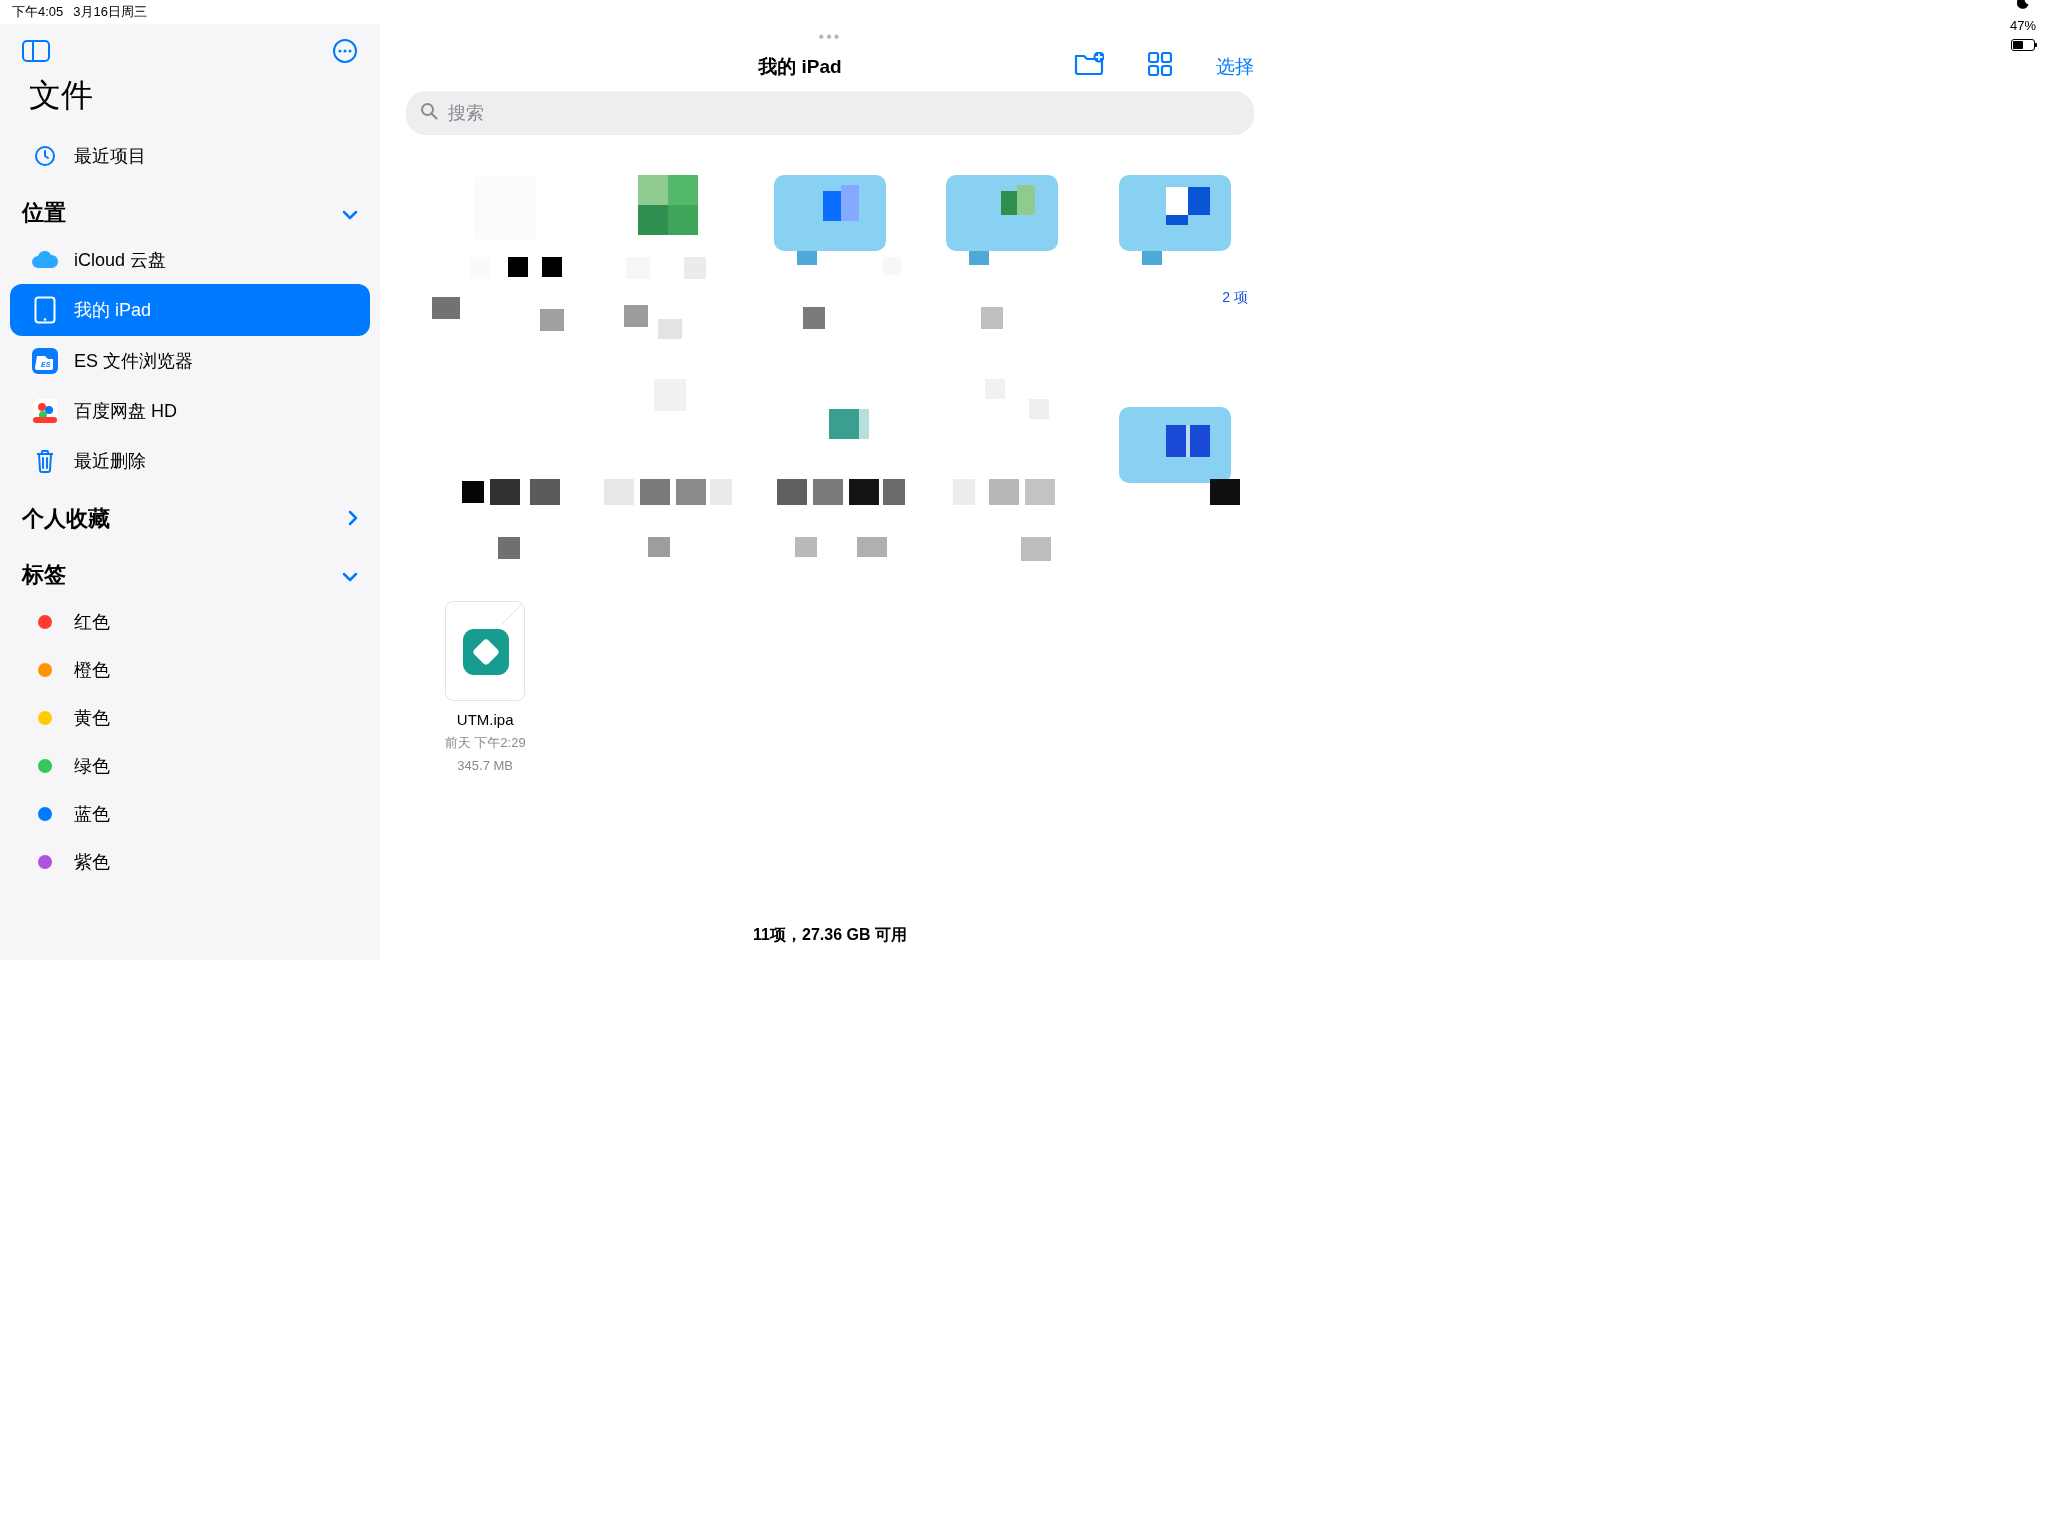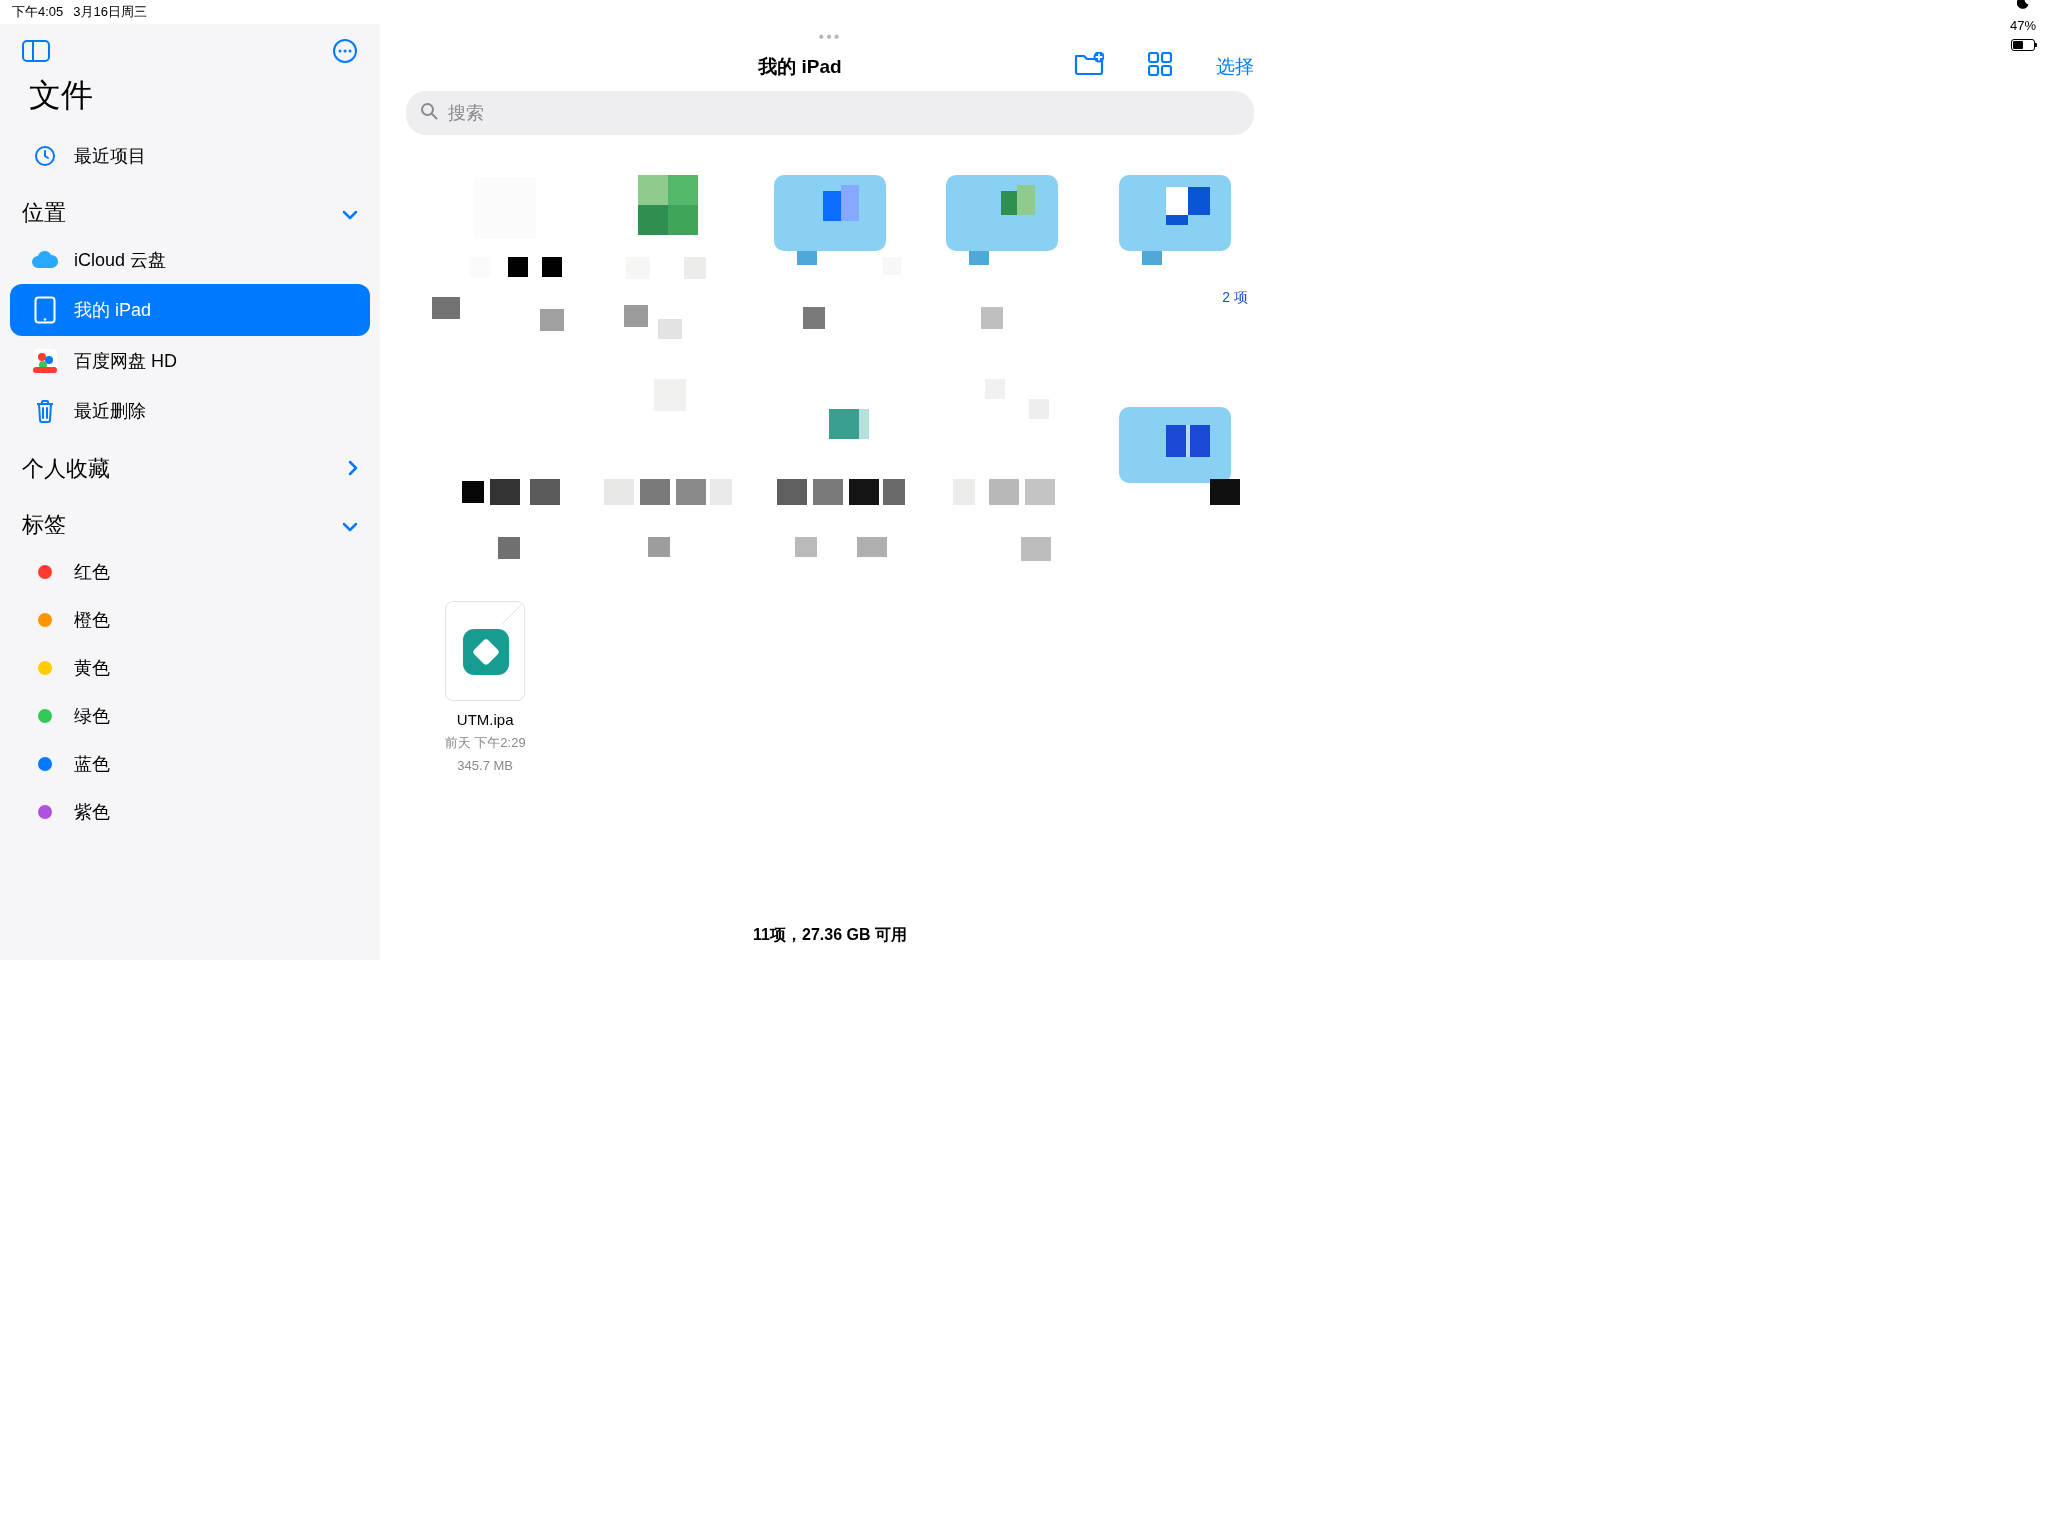--- a/index.html
+++ b/index.html
@@ -15,21 +15,21 @@
     .root { display:flex; height:100%; padding-top:24px; }
 
     
     .sidebar { width:380px; background:#f6f6f8; height:100%; overflow:hidden; position:relative; }
     .sb-top { display:flex; align-items:center; justify-content:space-between; padding:14px 22px 0 22px; }
     .sb-title { font-size:32px; font-weight:400; padding:6px 22px 14px 29px; }
     .sb-item, .sb-head { display:flex; align-items:center; gap:14px; padding:12px 20px; font-size:18px; border-radius:12px; margin:0 10px; }
     .sb-item .icon-hold { width:30px; display:flex; justify-content:center; }
     .sb-item.selected { background:#007aff; color:#fff; }
     .sb-item.selected svg path, .sb-item.selected svg rect { stroke:#fff; }
-    .sb-head { font-size:22px; font-weight:400; justify-content:space-between; padding:18px 22px 8px 22px; margin:0; }
+    .sb-head { font-size:22px; font-weight:700; justify-content:space-between; padding:18px 22px 8px 22px; margin:0; }
     .tag-dot { width:14px; height:14px; border-radius:50%; }
 
     
     .content { flex:1; display:flex; flex-direction:column; position:relative; }
     .grabber { text-align:center; color:#b9b9bd; font-size:16px; letter-spacing:2px; padding:4px 0 0 0; }
     .toolbar { display:flex; align-items:center; padding:6px 26px 10px 26px; }
     .toolbar .title { flex:1; text-align:center; font-size:19px; font-weight:600; }
     .toolbar .actions { display:flex; align-items:center; gap:44px; color:#007aff; font-size:19px; }
     .search { margin:0 26px 12px 26px; background:#eeeef0; border-radius:20px; display:flex; align-items:center; gap:10px; padding:10px 14px; color:#8a8a8e; font-size:18px; }
 
@@ -134,20 +134,30 @@
     <div class="sb-item selected">
       <span class="icon-hold">
         <svg width="22" height="28" viewBox="0 0 22 28">
             <rect x="1.5" y="1.5" width="19" height="25" rx="3" fill="none" stroke="#fff" stroke-width="2"></rect>
             <circle cx="11" cy="23.5" r="1.3" fill="#fff"></circle>
           </svg>
       </span>
       <span>我的 iPad</span>
     </div>
 
+    <div class="sb-item">
+      <span class="icon-hold">
+        <svg width="26" height="26" viewBox="0 0 26 26">
+            <rect x="0" y="0" width="26" height="26" rx="6" fill="#0a7bff"></rect>
+            <path d="M5 8 h8 l3 3 h5 v9 a2 2 0 0 1 -2 2 h-14 a2 2 0 0 1 -2 -2 z" fill="#fff"></path>
+            <text x="9" y="19" font-size="7" font-style="italic" fill="#0a7bff" font-weight="700">ES</text>
+          </svg>
+      </span>
+      <span>ES 文件浏览器</span>
+    </div>
 
     <div class="sb-item">
       <span class="icon-hold">
         <svg width="26" height="26" viewBox="0 0 26 26">
             <rect x="0" y="0" width="26" height="26" rx="6" fill="#fff" stroke="#eee"></rect>
             <circle cx="10" cy="9" r="4" fill="#ff3b30"></circle>
             <circle cx="17" cy="12" r="4" fill="#007aff"></circle>
             <circle cx="11" cy="17" r="4" fill="#34c759"></circle>
             <rect x="1" y="19" width="24" height="6" rx="3" fill="#ff3b30"></rect>
           </svg>

